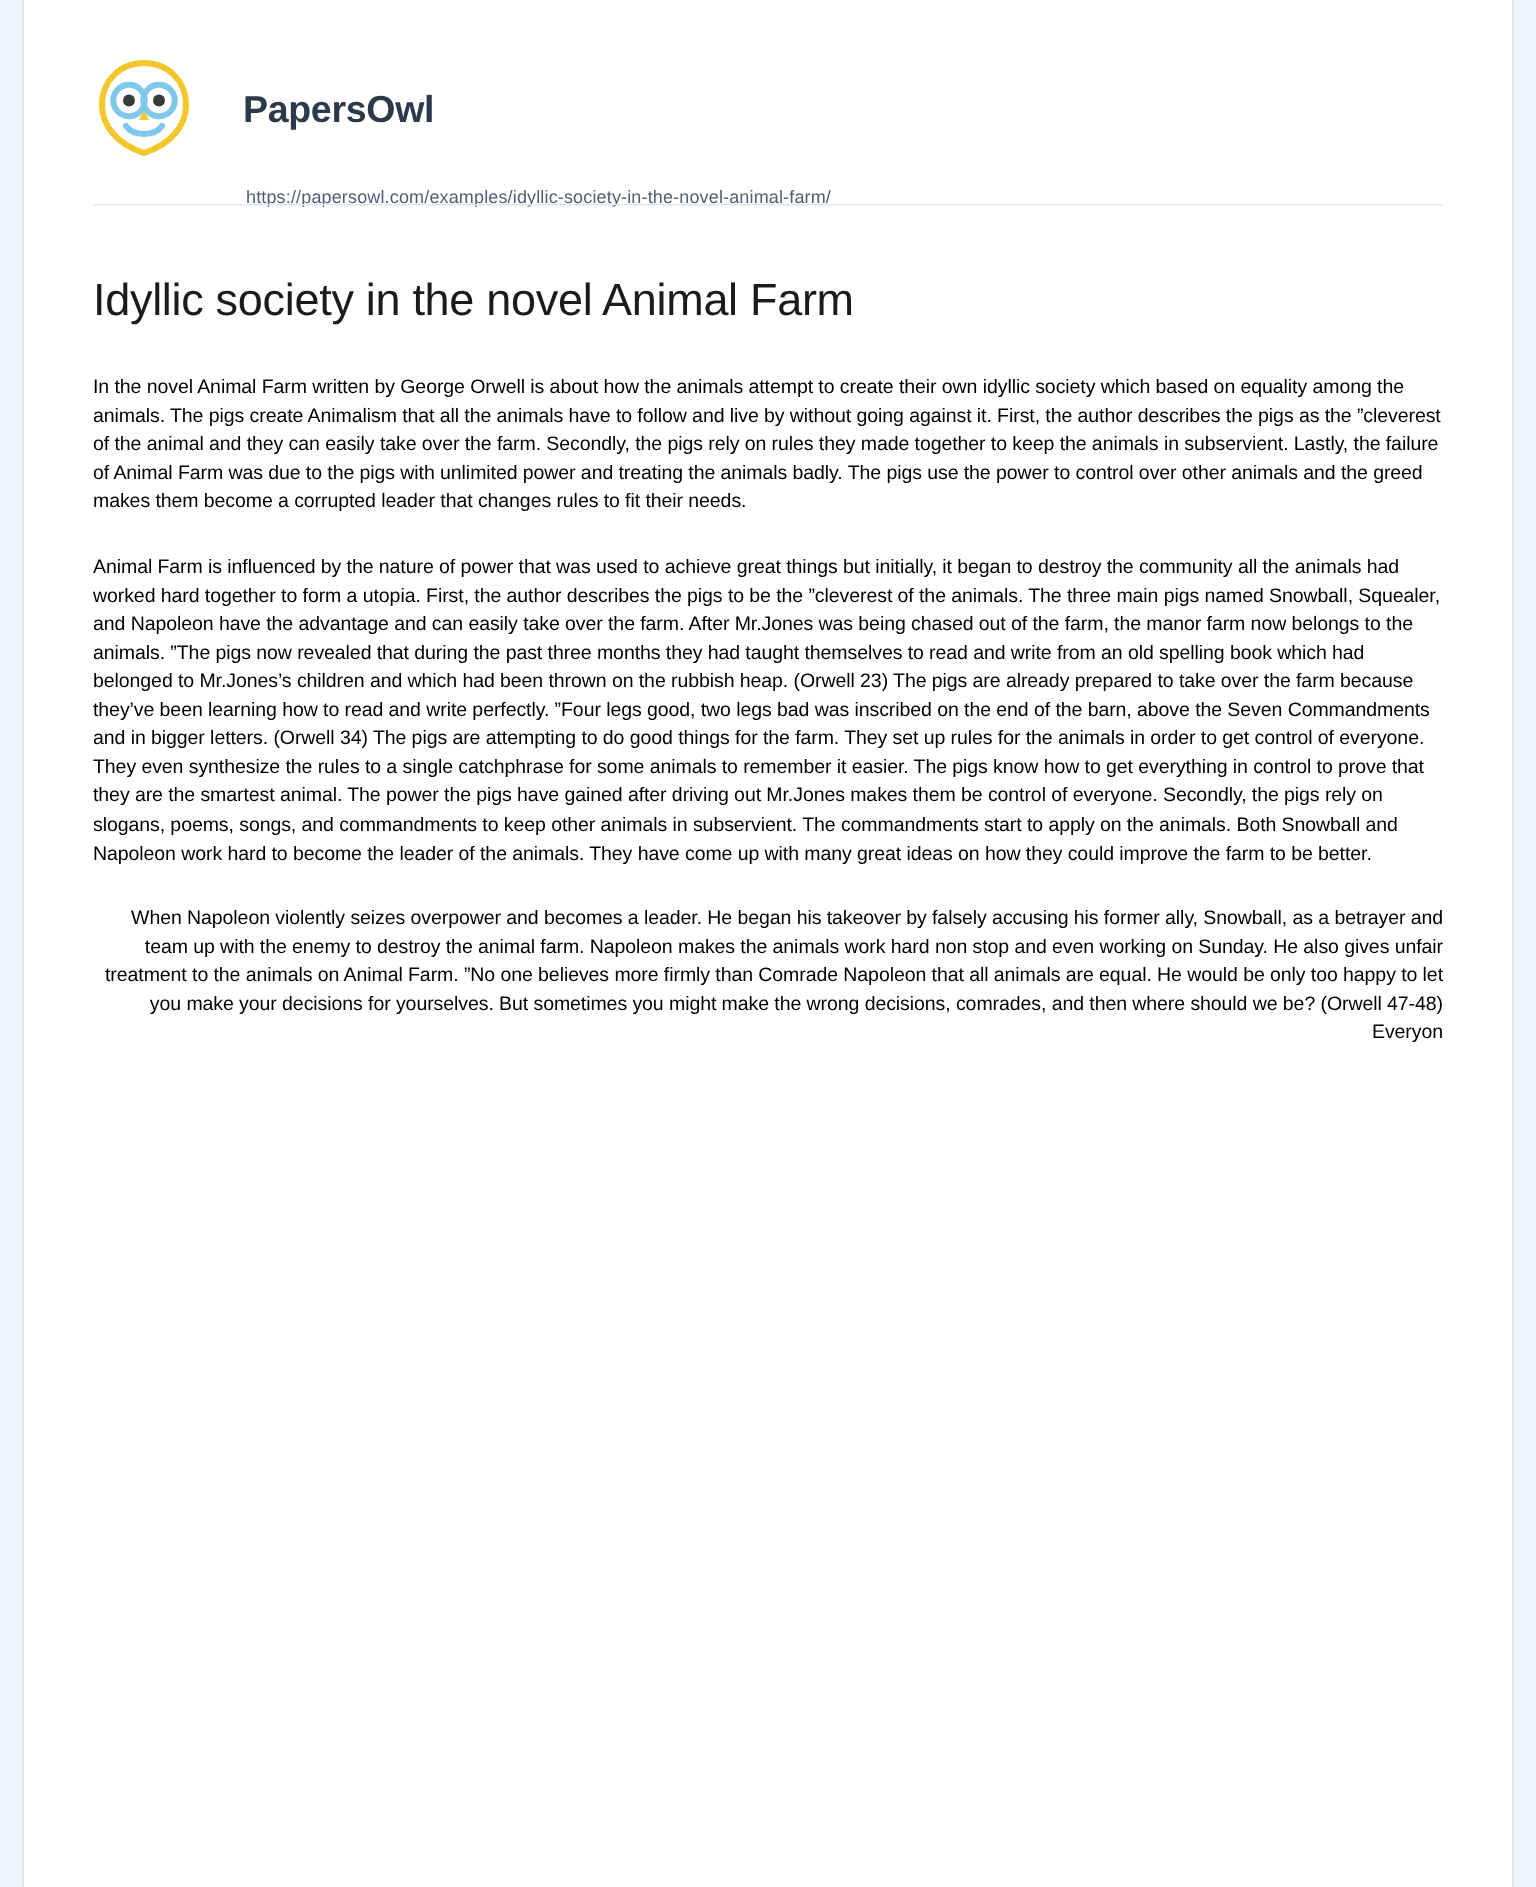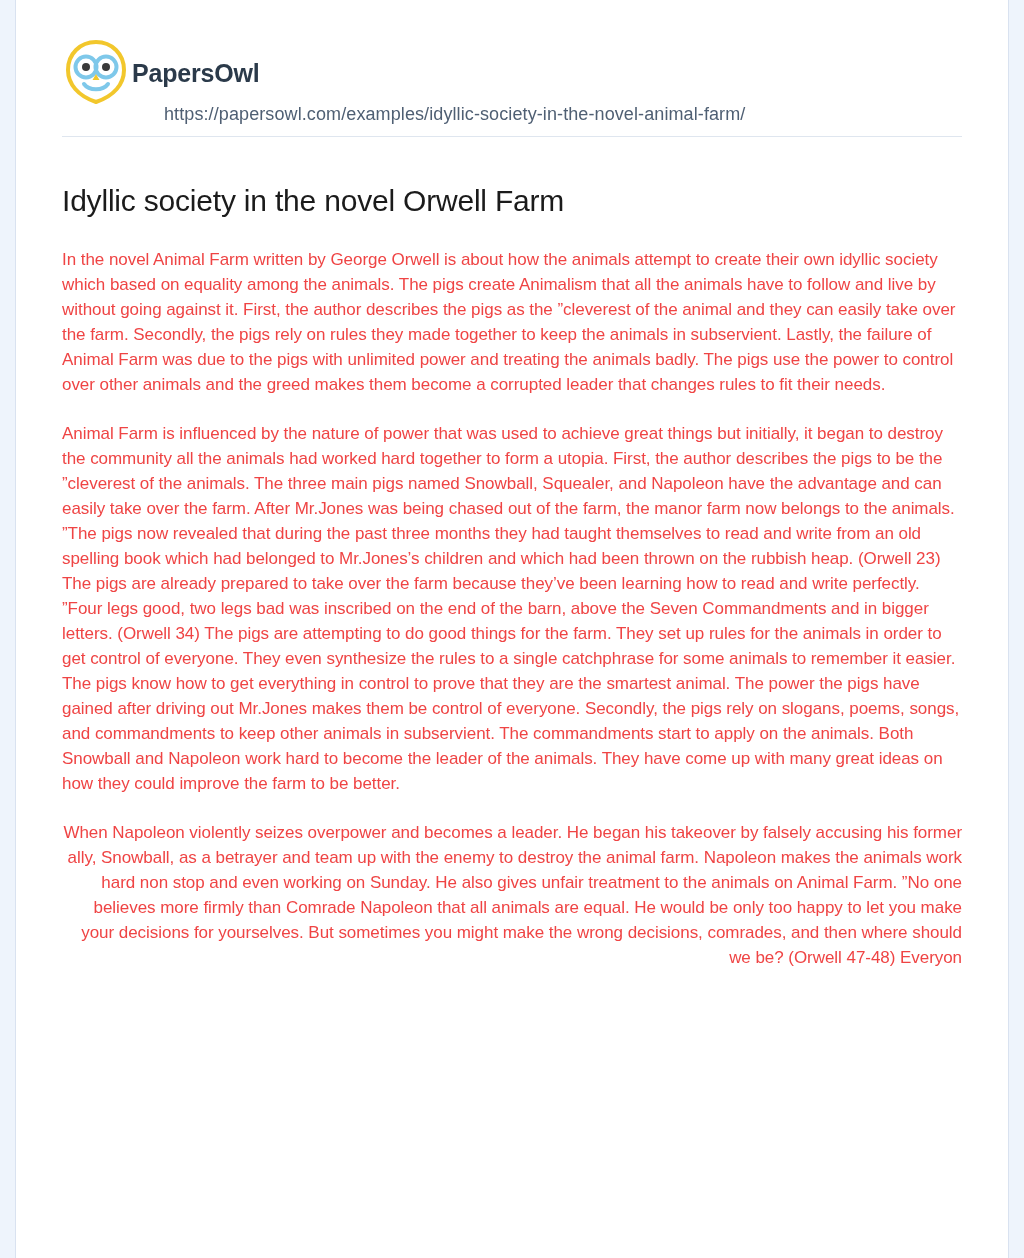--- a/index.html
+++ b/index.html
@@ -34,64 +34,64 @@
   }
   .header {
     position: relative;
     padding: 38px 46px 0 46px;
     display: flex;
     align-items: flex-start;
   }
   .logo-wrap {
     display: flex;
     align-items: center;
-    gap: 2px;
+    gap: 32px;
   }
   .owl-logo {
     width: 68px;
     height: 68px;
     flex: none;
     display: block;
   }
   .brand {
     font-size: 25px;
     font-weight: bold;
     color: #2b3a4a;
     letter-spacing: -0.2px;
     line-height: 1;
     padding-top: 2px;
   }
   .url-row {
     position: absolute;
     left: 148px;
-    top: 104px;
-    font-size: 18px;
+    top: 124px;
+    font-size: 12px;
     color: #4f5f73;
     letter-spacing: 0.1px;
   }
   .rule {
     position: absolute;
     left: 46px;
     right: 46px;
     top: 136px;
     height: 1px;
     background: #dfe6ef;
   }
   .title {
     margin: 78px 46px 0 46px;
     font-size: 30px;
     font-weight: normal;
     color: #1b1b1b;
     letter-spacing: -0.2px;
   }
   .body-copy {
     margin: 30px 46px 0 46px;
-    font-size: 17px;
+    font-size: 13px;
     line-height: 1.47;
-    color: #ef4444;
+    color: #000000;
     letter-spacing: -0.05px;
   }
   .body-copy p {
     margin: 0 0 24px 0;
   }
   .body-copy p:last-child {
     margin-bottom: 0;
     text-align: right;
   }
   .fade-bottom {
@@ -121,21 +121,21 @@
           <path d="M34 36 L30.5 42 L37.5 42 Z" fill="#f2c72c"></path>
           <path d="M22 46 C27 53 41 53 46 46" fill="none" stroke="#7ec8ea" stroke-width="4" stroke-linecap="round"></path>
         </svg>
         <div class="brand">PapersOwl</div>
       </div>
     </div>
 
     <div class="url-row">https://papersowl.com/examples/idyllic-society-in-the-novel-animal-farm/</div>
     <div class="rule"></div>
 
-    <h1 class="title">Idyllic society in the novel Orwell Farm</h1>
+    <h1 class="title">Idyllic society in the novel Animal Farm</h1>
 
     <div class="body-copy">
       <p>In the novel Animal Farm written by George Orwell is about how the animals attempt to create their own idyllic society which based on equality among the animals. The pigs create Animalism that all the animals have to follow and live by without going against it. First, the author describes the pigs as the ”cleverest of the animal and they can easily take over the farm. Secondly, the pigs rely on rules they made together to keep the animals in subservient. Lastly, the failure of Animal Farm was due to the pigs with unlimited power and treating the animals badly. The pigs use the power to control over other animals and the greed makes them become a corrupted leader that changes rules to fit their needs.</p>
       <p>Animal Farm is influenced by the nature of power that was used to achieve great things but initially, it began to destroy the community all the animals had worked hard together to form a utopia. First, the author describes the pigs to be the ”cleverest of the animals. The three main pigs named Snowball, Squealer, and Napoleon have the advantage and can easily take over the farm. After Mr.Jones was being chased out of the farm, the manor farm now belongs to the animals. ”The pigs now revealed that during the past three months they had taught themselves to read and write from an old spelling book which had belonged to Mr.Jones’s children and which had been thrown on the rubbish heap. (Orwell 23) The pigs are already prepared to take over the farm because they’ve been learning how to read and write perfectly. ”Four legs good, two legs bad was inscribed on the end of the barn, above the Seven Commandments and in bigger letters. (Orwell 34) The pigs are attempting to do good things for the farm. They set up rules for the animals in order to get control of everyone. They even synthesize the rules to a single catchphrase for some animals to remember it easier. The pigs know how to get everything in control to prove that they are the smartest animal. The power the pigs have gained after driving out Mr.Jones makes them be control of everyone. Secondly, the pigs rely on slogans, poems, songs, and commandments to keep other animals in subservient. The commandments start to apply on the animals. Both Snowball and Napoleon work hard to become the leader of the animals. They have come up with many great ideas on how they could improve the farm to be better.</p>
       <p>When Napoleon violently seizes overpower and becomes a leader. He began his takeover by falsely accusing his former ally, Snowball, as a betrayer and team up with the enemy to destroy the animal farm. Napoleon makes the animals work hard non stop and even working on Sunday. He also gives unfair treatment to the animals on Animal Farm. ”No one believes more firmly than Comrade Napoleon that all animals are equal. He would be only too happy to let you make your decisions for yourselves. But sometimes you might make the wrong decisions, comrades, and then where should we be? (Orwell 47-48) Everyon</p>
     </div>
 
     <div class="fade-bottom"></div>
   </div>
 </div>

